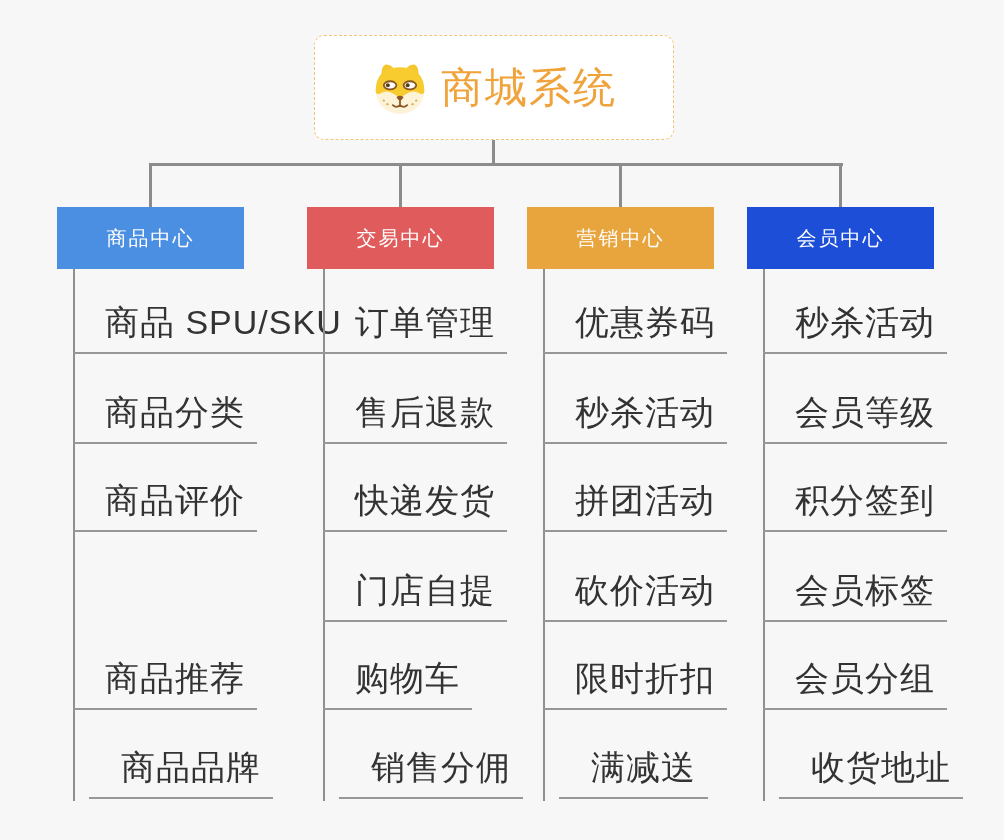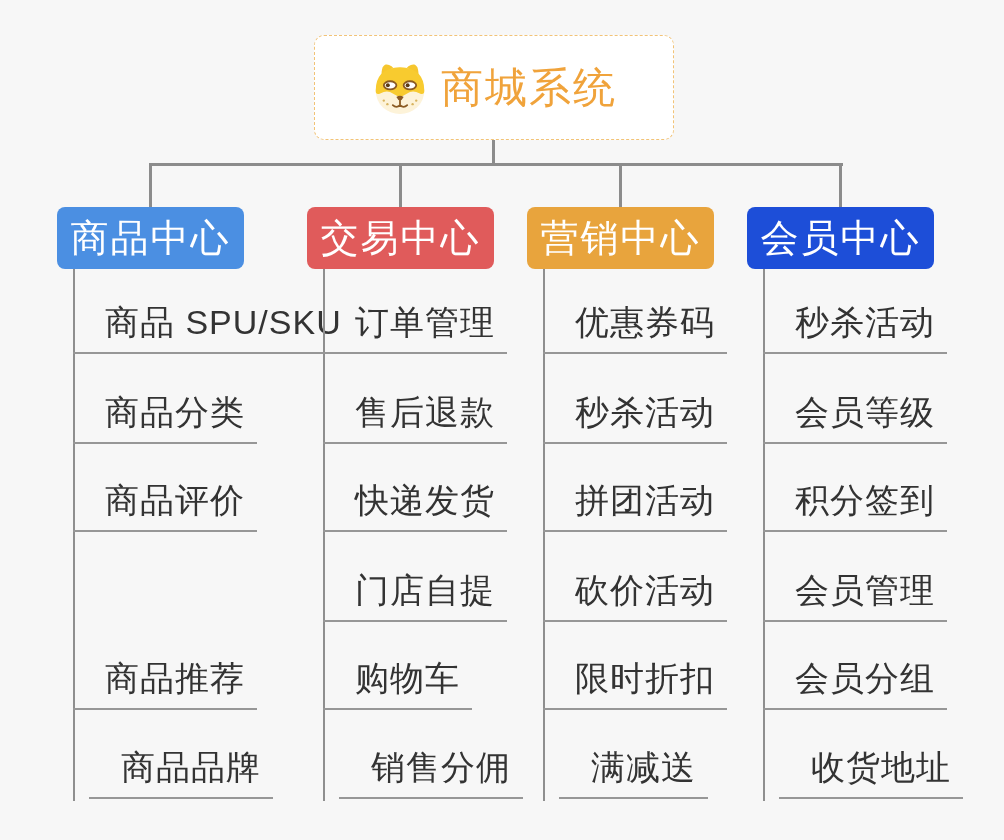--- a/index.html
+++ b/index.html
@@ -52,26 +52,26 @@
   .col.c1 { left: 57px; }
   .col.c2 { left: 307px; }
   .col.c3 { left: 527px; }
   .col.c4 { left: 747px; }
 
   .hdr {
     position: absolute;
     left: 0; top: 0;
     width: 187px; height: 62px;
     box-sizing: border-box;
-    border-radius: 8px;
+    border-radius: 0;
     display: flex;
     align-items: center;
     justify-content: center;
     color: #ffffff;
-    font-size: 38px;
+    font-size: 20px;
     letter-spacing: 2px;
     white-space: nowrap;
   }
 
   .trunk {
     position: absolute;
     left: 16px; top: 62px;
     width: 2px; height: 532px;
     background: #8f8f8f;
   }
@@ -165,18 +165,18 @@
     <div class="item i5">限时折扣</div>
     <div class="item i6">满减送</div>
   </div>
 
   <div class="col c4">
     <div class="hdr" style="background-color: #1d4ed8;">会员中心</div>
     <div class="trunk"></div>
     <div class="item i1">秒杀活动</div>
     <div class="item i3">积分签到</div>
     <div class="item i2">会员等级</div>
-    <div class="item i4">会员管理</div>
+    <div class="item i4">会员标签</div>
     <div class="item i5">会员分组</div>
     <div class="item i6">收货地址</div>
   </div>
 
 </div>
 
 </body></html>

